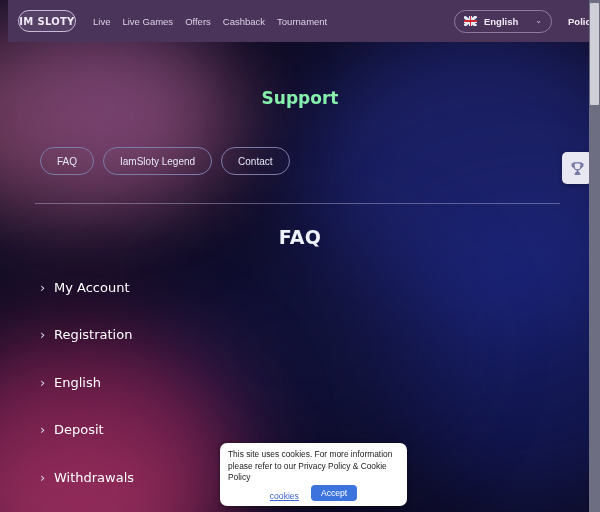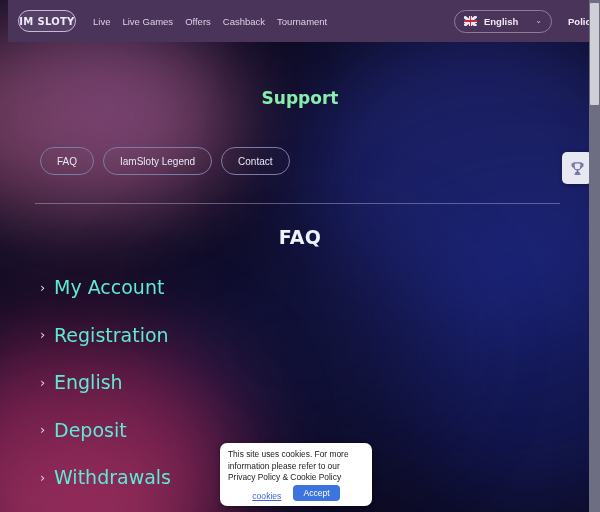--- a/index.html
+++ b/index.html
@@ -248,22 +248,22 @@
     cursor: pointer;
   }
   .faq-chevron {
     width: 14px;
     font-size: 13px;
     color: #d7d9e8;
     line-height: 1;
     flex: none;
   }
   .faq-label {
-    font-size: 19px;
-    color: #5eead4;
+    font-size: 13px;
+    color: #ffffff;
     font-family: "DejaVu Sans", sans-serif;
   }
 
   
   #trophy-tab {
     position: absolute;
     right: 8px; top: 152px;
     width: 30px; height: 32px;
     background: #e8e8f2;
     border-radius: 5px;
@@ -273,21 +273,21 @@
     box-shadow: 0 1px 4px rgba(0,0,0,0.35);
     cursor: pointer;
     z-index: 15;
   }
   #trophy-icon svg { display: block; }
 
   
   #cookie-banner {
     position: absolute;
     left: 220px; top: 443px;
-    width: 152px; height: 63px;
+    width: 187px; height: 63px;
     background: #ffffff;
     border-radius: 7px;
     box-shadow: 0 1px 5px rgba(0,0,0,0.4);
     padding: 6px 8px 5px 8px;
     z-index: 30;
     display: flex;
     flex-direction: column;
   }
   #cookie-text {
     font-size: 8.4px;

